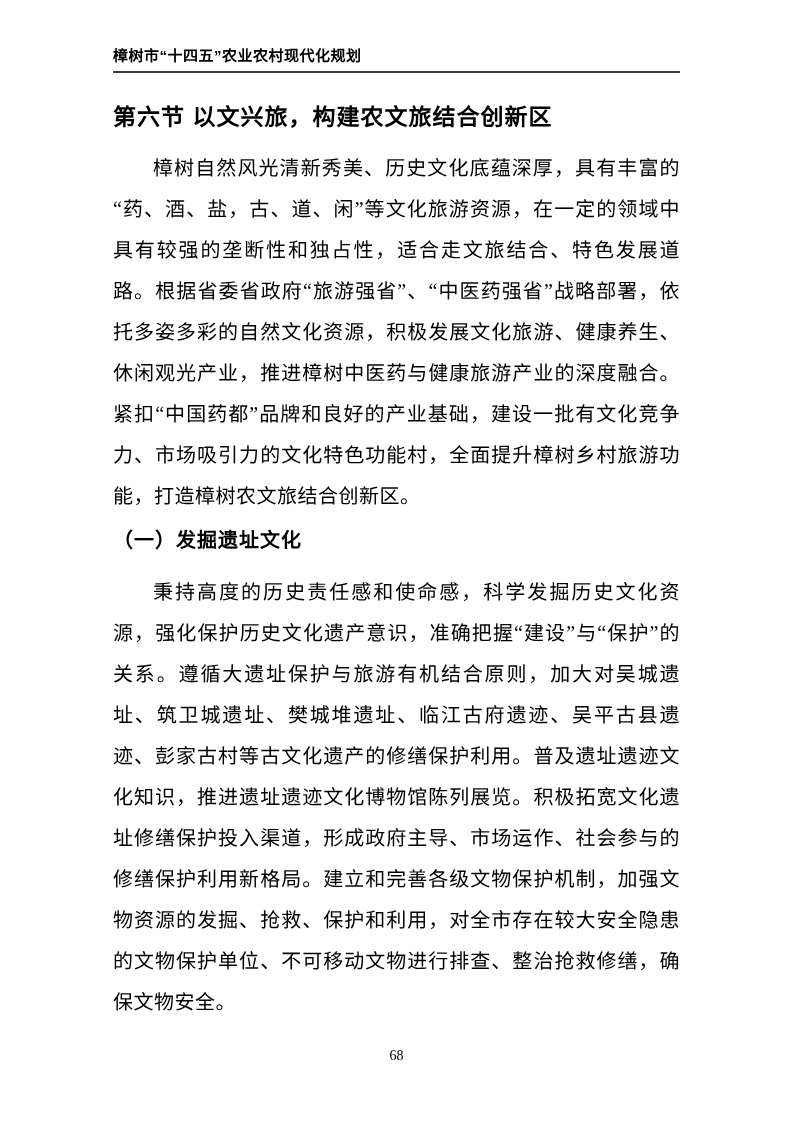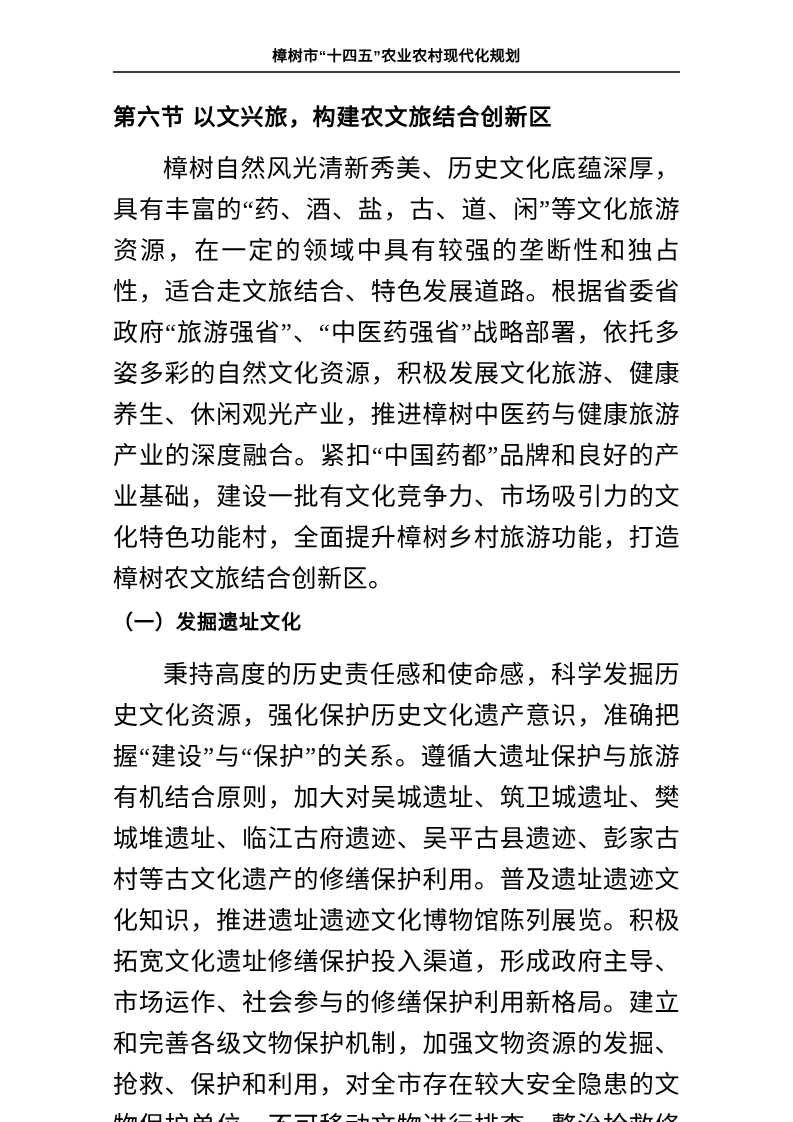--- a/index.html
+++ b/index.html
@@ -14,21 +14,21 @@
     margin: 0 auto;
     background: #ffffff;
     color: #000000;
     overflow: hidden;
   }
   .page-header {
     margin: 0 113px;
     padding-top: 47px;
     padding-bottom: 6px;
     border-bottom: 2px solid #3d3d3d;
-    text-align: center;
+    text-align: left;
     font-family: "Liberation Sans", sans-serif;
     font-weight: bold;
     font-size: 15px;
     letter-spacing: 0.5px;
     line-height: 18px;
   }
   .content {
     margin: 0 113px;
   }
   .section-title {
@@ -36,21 +36,21 @@
     text-align: left;
     font-family: "Liberation Sans", sans-serif;
     font-weight: bold;
     font-size: 23px;
     line-height: 28px;
     letter-spacing: 1px;
   }
   .body-para {
     margin: 17px 0 0 0;
     font-family: "Liberation Serif", serif;
-    font-size: 25px;
+    font-size: 20px;
     line-height: 41px;
     text-align: justify;
     text-justify: inter-character;
     text-indent: 2em;
     letter-spacing: 0.5px;
   }
   .heading-l1 {
     margin: 11px 0 0 0;
     font-family: "Liberation Serif", serif;
     font-weight: bold;
@@ -92,14 +92,17 @@
 
     <p class="body-para">樟树自然风光清新秀美、历史文化底蕴深厚，具有丰富的“药、酒、盐，古、道、闲”等文化旅游资源，在一定的领域中具有较强的垄断性和独占性，适合走文旅结合、特色发展道路。根据省委省政府“旅游强省”、“中医药强省”战略部署，依托多姿多彩的自然文化资源，积极发展文化旅游、健康养生、休闲观光产业，推进樟树中医药与健康旅游产业的深度融合。紧扣“中国药都”品牌和良好的产业基础，建设一批有文化竞争力、市场吸引力的文化特色功能村，全面提升樟树乡村旅游功能，打造樟树农文旅结合创新区。</p>
 
 
     <h3 class="heading-l2">（一）发掘遗址文化</h3>
 
     <p class="body-para">秉持高度的历史责任感和使命感，科学发掘历史文化资源，强化保护历史文化遗产意识，准确把握“建设”与“保护”的关系。遵循大遗址保护与旅游有机结合原则，加大对吴城遗址、筑卫城遗址、樊城堆遗址、临江古府遗迹、吴平古县遗迹、彭家古村等古文化遗产的修缮保护利用。普及遗址遗迹文化知识，推进遗址遗迹文化博物馆陈列展览。积极拓宽文化遗址修缮保护投入渠道，形成政府主导、市场运作、社会参与的修缮保护利用新格局。建立和完善各级文物保护机制，加强文物资源的发掘、抢救、保护和利用，对全市存在较大安全隐患的文物保护单位、不可移动文物进行排查、整治抢救修缮，确保文物安全。</p>
 
   </div>
 
+  <div class="page-footer">
+    <span>68</span>
+  </div>
 
 </div>
 
 </body></html>

